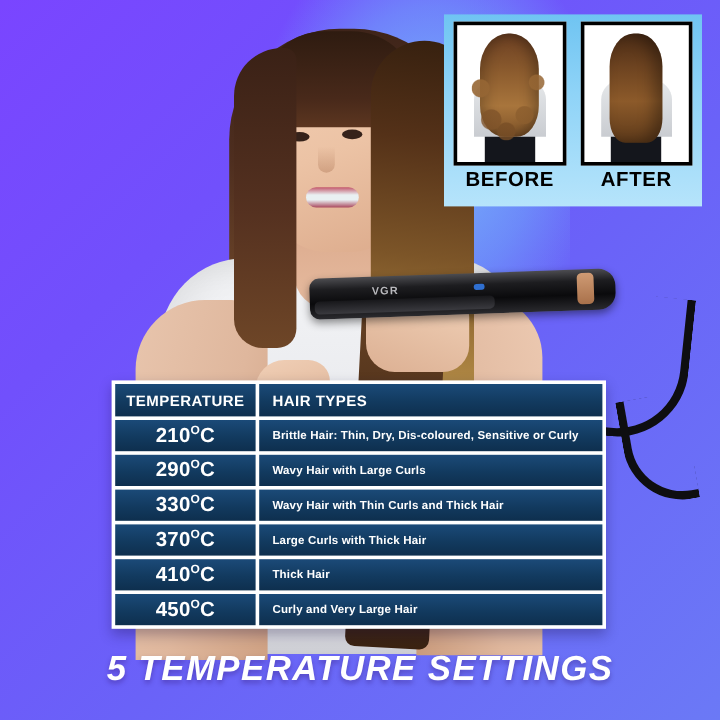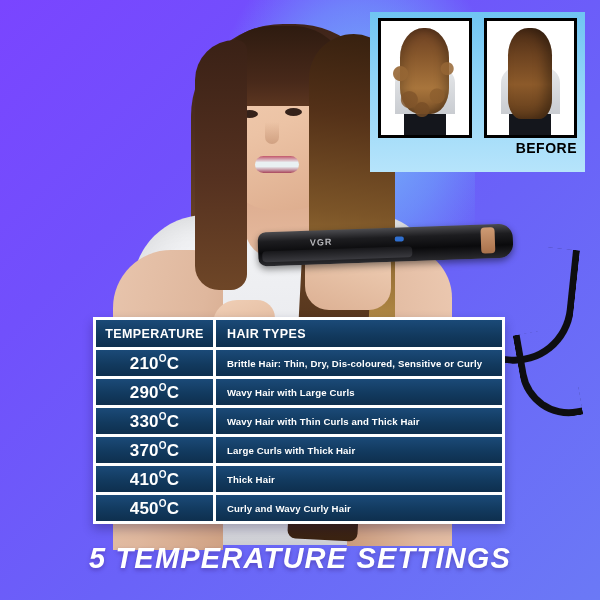--- a/index.html
+++ b/index.html
@@ -183,22 +183,22 @@
     position:absolute; left:25%; top:6%; width:50%; height:80%;
     background:linear-gradient(180deg,#4a2b15 0%, #6d4320 30%, #8c5a2a 62%, #5e3a1a 100%);
     border-radius:46% 46% 30% 30% / 30% 30% 22% 22%;
     box-shadow:inset -7px 0 12px rgba(0,0,0,.35);
   }
   .ba-labels{
     position:absolute; left:8px; right:8px; top:128px; height:28px;
     display:flex; gap:12px;
   }
   .ba-label{
-    flex:1; text-align:right; color:#000;
-    font-size:14px; font-weight:bold; letter-spacing:.5px;
+    flex:1; text-align:center; color:#000;
+    font-size:17px; font-weight:bold; letter-spacing:.5px;
     font-family:"Liberation Sans", sans-serif;
   }
 
   
   .temp-table{
     position:absolute; left:93px; top:317px; width:412px;
     background:#ffffff;
     padding:3px;
     box-shadow:0 5px 10px rgba(20,10,60,.30);
   }
@@ -282,20 +282,21 @@
       <div class="ba-card">
         <div class="ba-fig">
           <div class="ba-skirt"></div>
           <div class="ba-shirt"></div>
           <div class="ba-hair-after"></div>
         </div>
       </div>
     </div>
     <div class="ba-labels">
       <div class="ba-label">BEFORE</div>
+      <div class="ba-label">AFTER</div>
     </div>
   </div>
 
   <div class="temp-table">
     <div class="t-row head">
       <div class="t-temp">
         <span class="head-text">TEMPERATURE</span>
       </div>
       <div class="t-type">
         <span class="head-text">HAIR TYPES</span>
@@ -340,21 +341,21 @@
           </div>
           <div class="t-type">
             <span class="type-val">Thick Hair</span>
           </div>
         </div>
         <div class="t-row body">
           <div class="t-temp">
             <span class="temp-val">450<sup>O</sup>C</span>
           </div>
           <div class="t-type">
-            <span class="type-val">Curly and Wavy Curly Hair</span>
+            <span class="type-val">Curly and Very Large Hair</span>
           </div>
         </div>
       </div>
   </div>
 
   <div class="headline">5 TEMPERATURE SETTINGS</div>
 
 </div>
 
 </body></html>

